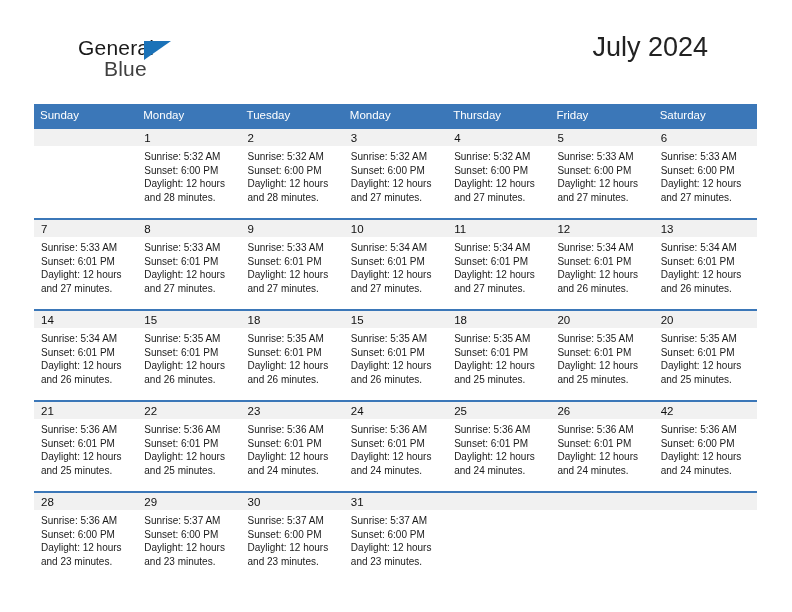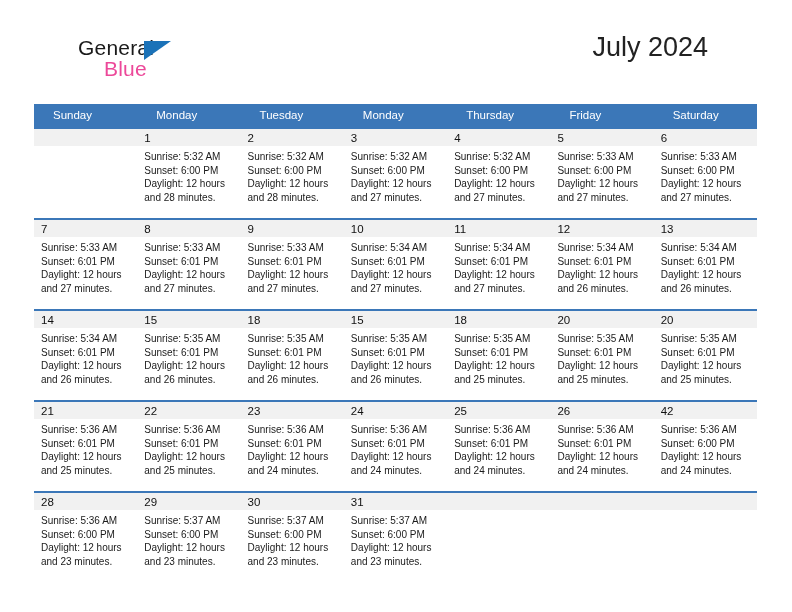--- a/index.html
+++ b/index.html
@@ -54,21 +54,21 @@
     width: 0;
     height: 0;
     border-left: 27px solid #1b72b8;
     border-bottom: 19px solid transparent;
   }
   .logo-blue {
     position: absolute;
     left: 26px;
     top: 21px;
     font-size: 21px;
-    color: #ec4899;
+    color: #404040;
     letter-spacing: 0.2px;
     font-family: "Liberation Sans", sans-serif;
   }
 
   .title-block {
     position: absolute;
     right: 35px;
     top: 30px;
     text-align: center;
   }
@@ -101,21 +101,21 @@
     width: 723px;
   }
   table.cal col { width: 103.28px; }
 
   thead th {
     background: #3b77b8;
     color: #ffffff;
     font-size: 11.5px;
     font-weight: normal;
     text-align: left;
-    padding: 5px 0 6px 19px;
+    padding: 5px 0 6px 6px;
     height: 12px;
     vertical-align: middle;
   }
 
   tbody tr.week > td {
     border-top: 2px solid #3b77b8;
     vertical-align: top;
     padding: 0;
     height: 89px;
   }

